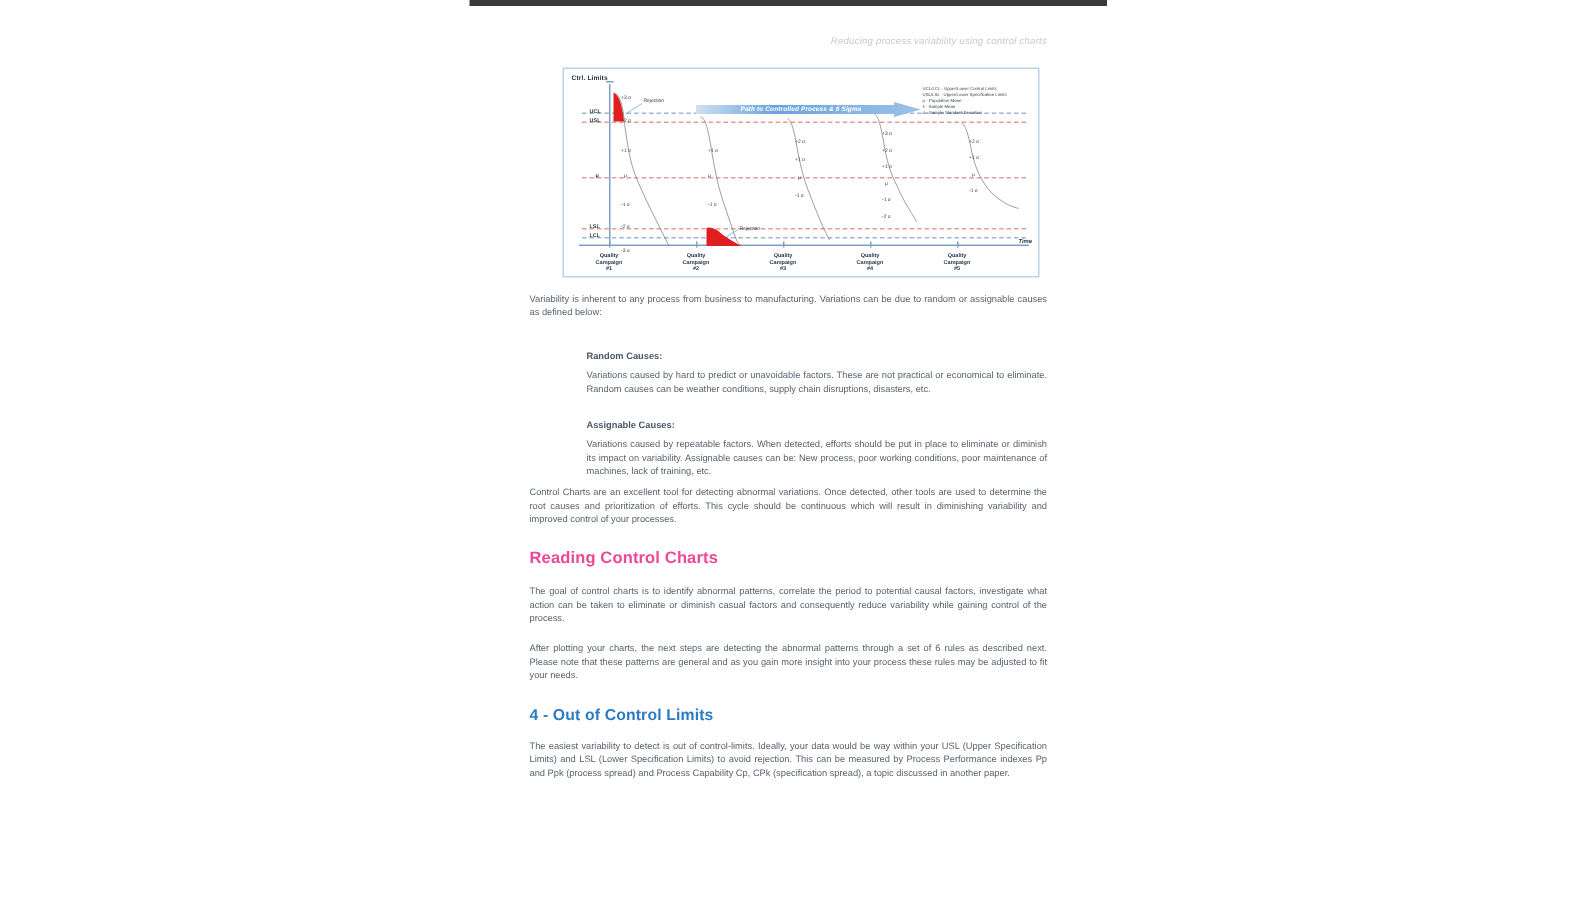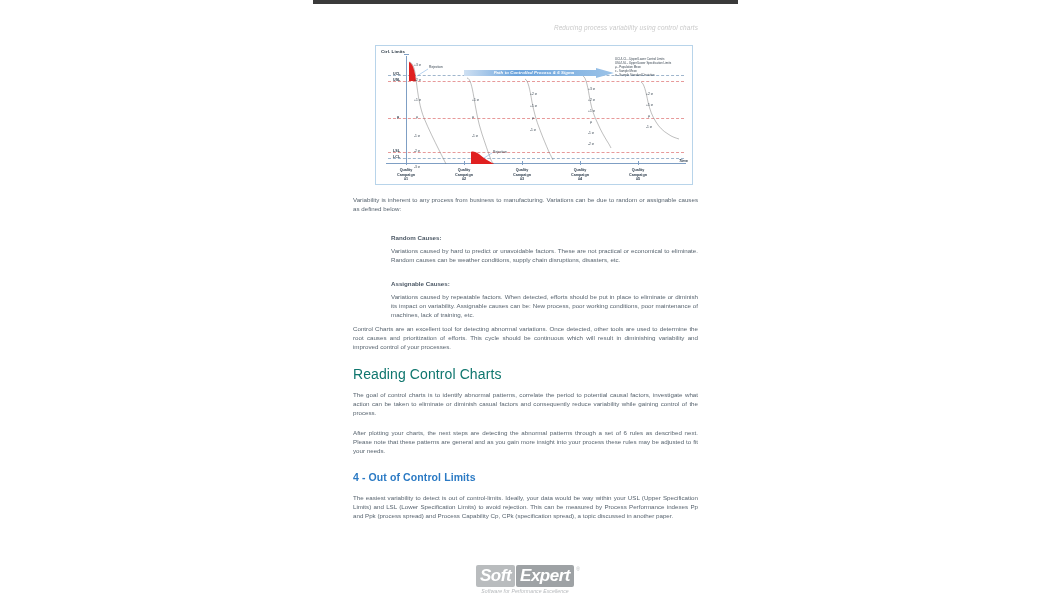--- a/index.html
+++ b/index.html
@@ -202,23 +202,23 @@
     color: #58646f;
     text-align: justify;
   }
   .sub-head {
     font-weight: bold;
     color: #4c5865;
   }
   .h1-blue {
     position: absolute;
     left: 40px;
-    font-size: 14px;
-    font-weight: normal;
-    color: #0f766e;
+    font-size: 11px;
+    font-weight: bold;
+    color: #ec4899;
     letter-spacing: 0.1px;
   }
   .h2-blue {
     position: absolute;
     left: 40px;
     font-size: 10.5px;
     font-weight: bold;
     color: #2b7ac4;
     letter-spacing: 0.1px;
   }
@@ -425,20 +425,14 @@
 
   <div class="h1-blue" style="top:362px;">Reading Control Charts</div>
 
   <div class="body-text" style="top:386px;">The goal of control charts is to identify abnormal patterns, correlate the period to potential causal factors, investigate what action can be taken to eliminate or diminish casual factors and consequently reduce variability while gaining control of the process.</div>
   <div class="body-text" style="top:424px;">After plotting your charts, the next steps are detecting the abnormal patterns through a set of 6 rules as described next.  Please note that these patterns are general and as you gain more insight into your process these rules may be adjusted to fit your needs.</div>
 
   <div class="h2-blue" style="top:467px;">4 - Out of Control Limits</div>
 
   <div class="body-text" style="top:489px;">The easiest variability to detect is out of control-limits. Ideally, your data would be way within your USL (Upper Specification Limits) and LSL (Lower Specification Limits) to avoid rejection.  This can be measured by Process Performance indexes Pp and Ppk (process spread) and Process Capability Cp, CPk (specification spread), a topic discussed in another paper.</div>
 
-  <div class="logo-wrap">
-    <div class="logo-row">
-      <span class="logo-soft">Soft</span><span class="logo-expert">Expert</span><span class="logo-reg">®</span>
-    </div>
-    <div class="logo-tag">Software for Performance Excellence</div>
-  </div>
 
 </div>
 
 </body></html>

